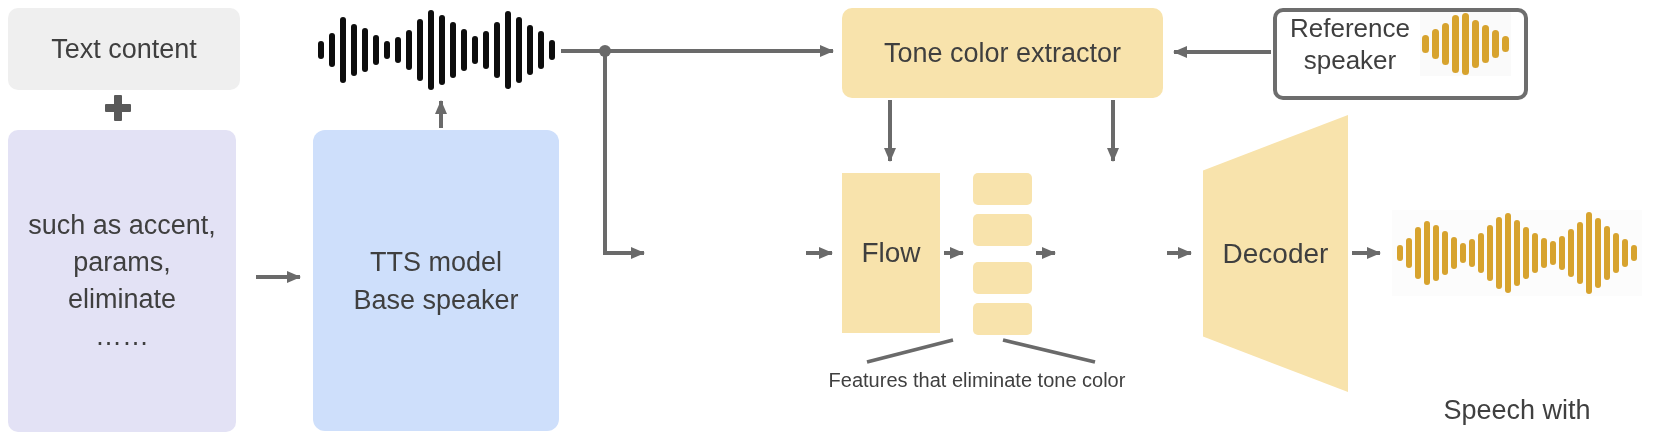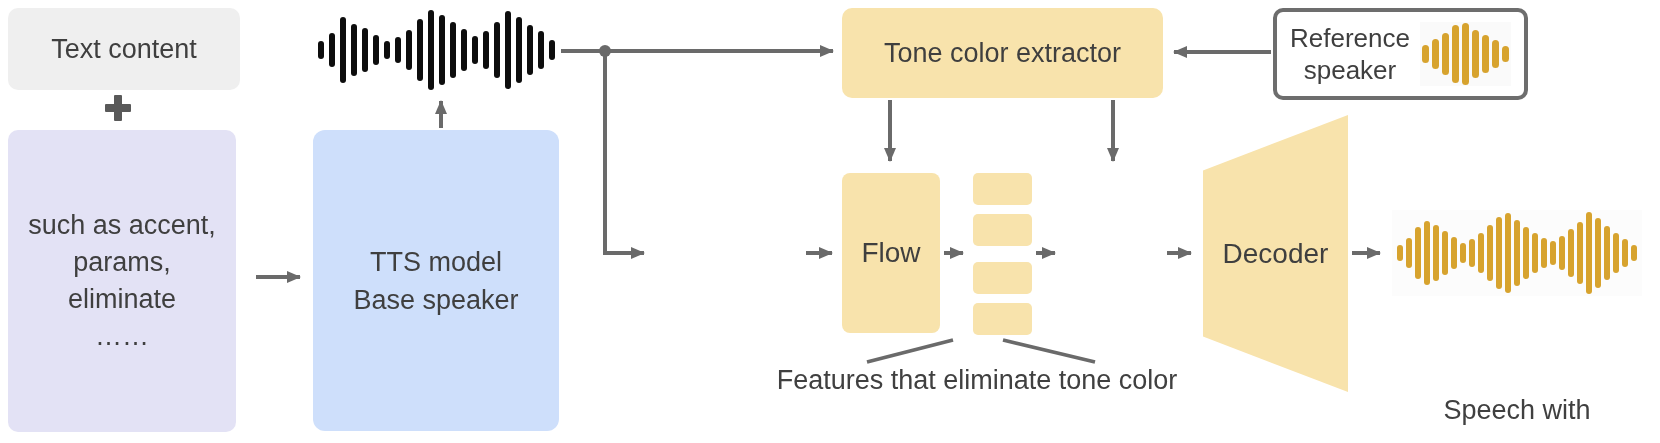--- a/index.html
+++ b/index.html
@@ -22,45 +22,45 @@
   .rounded{border-radius:10px;}
 
   .text-content{left:8px;top:8px;width:232px;height:82px;background:var(--box-gray);font-size:27px;}
   .plus{left:104px;top:94px;width:28px;height:28px;}
   .plus .h{position:absolute;left:1px;top:10px;width:26px;height:8px;background:#595959;border-radius:1px;}
   .plus .v{position:absolute;left:10px;top:1px;width:8px;height:26px;background:#595959;border-radius:1px;}
   .style-params{left:8px;top:130px;width:228px;height:302px;background:var(--box-lavender);font-size:27px;line-height:37px;flex-direction:column;}
   .tts-model{left:313px;top:130px;width:246px;height:301px;background:var(--box-blue);border-radius:12px;font-size:27px;line-height:38px;flex-direction:column;}
 
   .tone-extractor{left:842px;top:8px;width:321px;height:90px;background:var(--box-yellow);font-size:27px;}
-  .ref-speaker{left:1273px;top:8px;width:255px;height:92px;background:#fff;border:4px solid var(--refborder);display:flex;align-items:center;justify-content:center;gap:10px;padding:0 13px;}
+  .ref-speaker{left:1273px;top:8px;width:255px;height:92px;background:#fff;border:4px solid var(--refborder);display:flex;align-items:flex-start;justify-content:center;gap:10px;padding:0 13px;}
   .ref-speaker .ref-text{font-size:26px;line-height:32px;text-align:center;}
 
   .trap{background:var(--box-yellow);display:flex;align-items:center;justify-content:center;font-size:28px;}
   .encoder{left:656px;top:115px;width:146px;height:274px;clip-path:polygon(0 0,100% 20%,100% 81%,0 100%);}
   .decoder{left:1203px;top:115px;width:145px;height:277px;clip-path:polygon(0 20%,100% 0,100% 100%,0 80%);}
 
-  .flowbox{background:var(--box-yellow);border-radius:8px;display:flex;align-items:center;justify-content:center;font-size:28px;}
+  .flowbox{background:var(--box-yellow);border-radius:0;display:flex;align-items:center;justify-content:center;font-size:28px;}
   .flow{left:842px;top:173px;width:98px;height:160px;}
   .flowinv{left:1065px;top:173px;width:98px;height:157px;}
   .flowinv sup{font-size:17px;line-height:0;margin-top:-14px;}
 
   .featblock{left:973px;width:59px;height:32px;background:var(--box-yellow);border-radius:5px;}
 
   .wave{display:flex;align-items:center;}
   .wave .wbar{flex:0 0 auto;border-radius:4px;}
   .wave-black{left:313px;top:6px;width:246px;height:88px;gap:5px;justify-content:center;}
   .wave-black .wbar{width:6px;background:var(--blackbar);}
   .wave-ref{width:94px;height:64px;gap:3px;justify-content:center;background:#FAFAFA;}
   .wave-ref .wbar{width:7px;background:var(--gold);}
   .wave-out{left:1392px;top:210px;width:250px;height:86px;gap:3px;justify-content:center;background:#FCFCFC;}
   .wave-out .wbar{width:6px;background:var(--gold);}
 
   .caption{text-align:center;color:#404040;}
-  .cap-features{left:742px;top:362px;width:470px;font-size:27px;line-height:36px;}
+  .cap-features{left:742px;top:362px;width:470px;font-size:20px;line-height:36px;}
   .cap-output{left:1378px;top:320px;width:278px;font-size:27px;line-height:36px;white-space:pre-wrap;}
 
   svg.connectors{position:absolute;left:0;top:0;width:1660px;height:443px;pointer-events:none;}
   .connector{stroke:var(--arrow);stroke-width:4;fill:none;}
   .pointer{stroke:var(--arrow);stroke-width:3.5;fill:none;}
   .junction{fill:var(--arrow);}
   marker#ah path{fill:var(--arrow);}
 </style>
 </head>
 <body>

